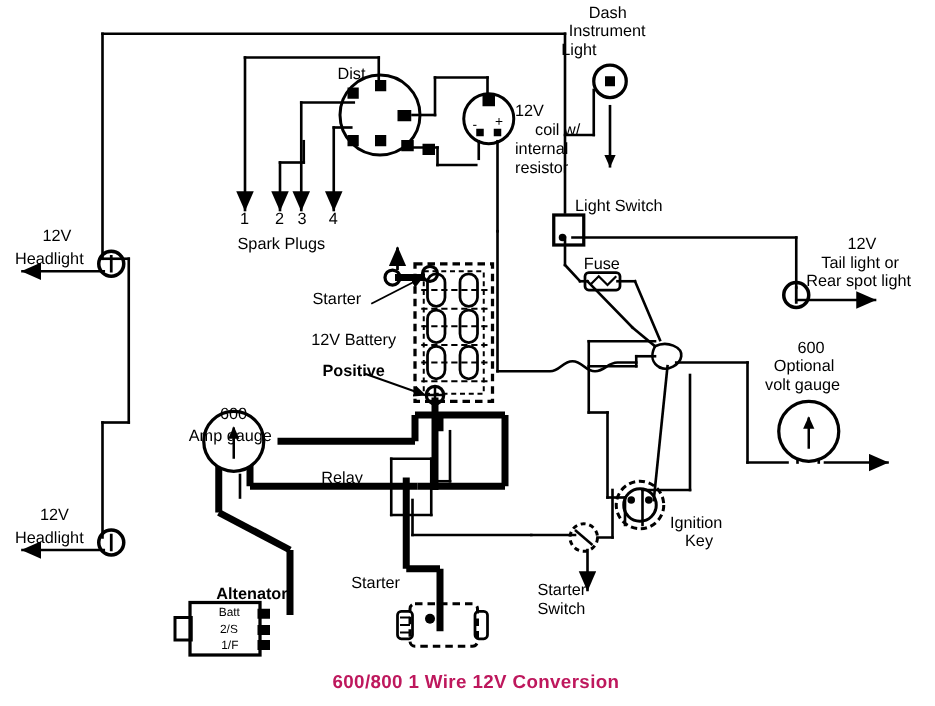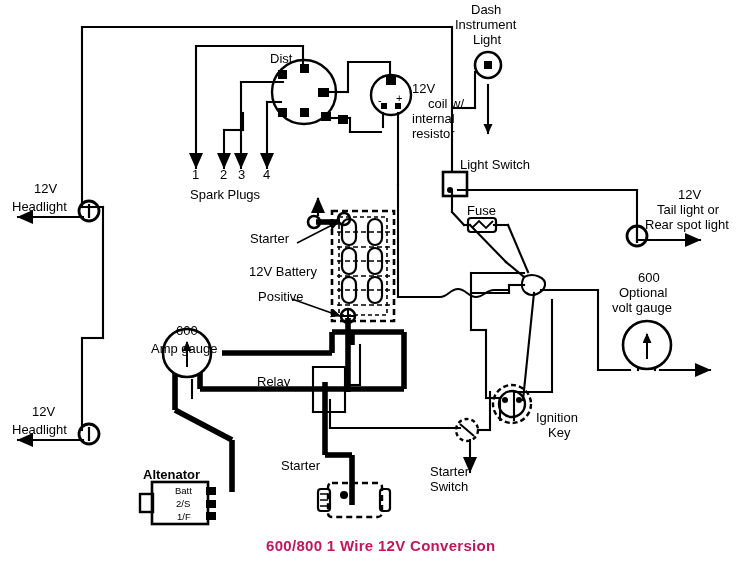--- a/index.html
+++ b/index.html
@@ -29,21 +29,21 @@
     position: absolute;
     color: #000000;
     font-family: "Liberation Sans", sans-serif;
     font-size: 13px;
     line-height: 14px;
     white-space: pre;
     letter-spacing: 0px;
   }
   .lbl.small  { font-size: 11px; line-height: 12px; }
   .lbl.tiny   { font-size: 9.5px; line-height: 10.5px; }
-  .lbl.bold   { font-weight: bold; }
+  .lbl.bold   { font-weight: bold; margin-left: 30px; }
   .title-lbl {
     position: absolute;
     font-family: "Liberation Sans", sans-serif;
     font-size: 15px;
     font-weight: bold;
     color: #be185d;
     white-space: pre;
     letter-spacing: 0.3px;
   }
 </style>
@@ -338,39 +338,39 @@
   <div class="lbl small" style="left:396px; top:92px;">+</div>
 
   <div class="lbl" style="left:192px; top:168px;">1</div>
   <div class="lbl" style="left:220px; top:168px;">2</div>
   <div class="lbl" style="left:238px; top:168px;">3</div>
   <div class="lbl" style="left:263px; top:168px;">4</div>
   <div class="lbl" style="left:190px; top:188px;">Spark Plugs</div>
 
   <div class="lbl" style="left:471px; top:3px;">Dash</div>
   <div class="lbl" style="left:455px; top:18px;">Instrument</div>
-  <div class="lbl" style="left:473px; top:33px;">Light</div>
+  <div class="lbl" style="left:449px; top:33px;">Light</div>
 
   <div class="lbl" style="left:460px; top:158px;">Light Switch</div>
 
   <div class="lbl" style="left:467px; top:204px;">Fuse</div>
 
   <div class="lbl" style="left:678px; top:188px;">12V</div>
   <div class="lbl" style="left:657px; top:203px;">Tail light or</div>
   <div class="lbl" style="left:645px; top:218px;">Rear spot light</div>
 
   <div class="lbl" style="left:34px; top:182px;">12V</div>
   <div class="lbl" style="left:12px; top:200px;">Headlight</div>
 
   <div class="lbl" style="left:32px; top:405px;">12V</div>
   <div class="lbl" style="left:12px; top:423px;">Headlight</div>
 
   <div class="lbl" style="left:250px; top:232px;">Starter</div>
   <div class="lbl" style="left:249px; top:265px;">12V Battery</div>
-  <div class="lbl" style="left:258px; top:290px;">Positive</div>
+  <div class="lbl" style="left:258px; top:290px;font-weight:bold;">Positive</div>
 
   <div class="lbl" style="left:176px; top:324px;">600</div>
   <div class="lbl" style="left:151px; top:342px;">Amp gauge</div>
 
   <div class="lbl" style="left:638px; top:271px;">600</div>
   <div class="lbl" style="left:619px; top:286px;">Optional</div>
   <div class="lbl" style="left:612px; top:301px;">volt gauge</div>
 
   <div class="lbl" style="left:257px; top:375px;">Relay</div>
 

